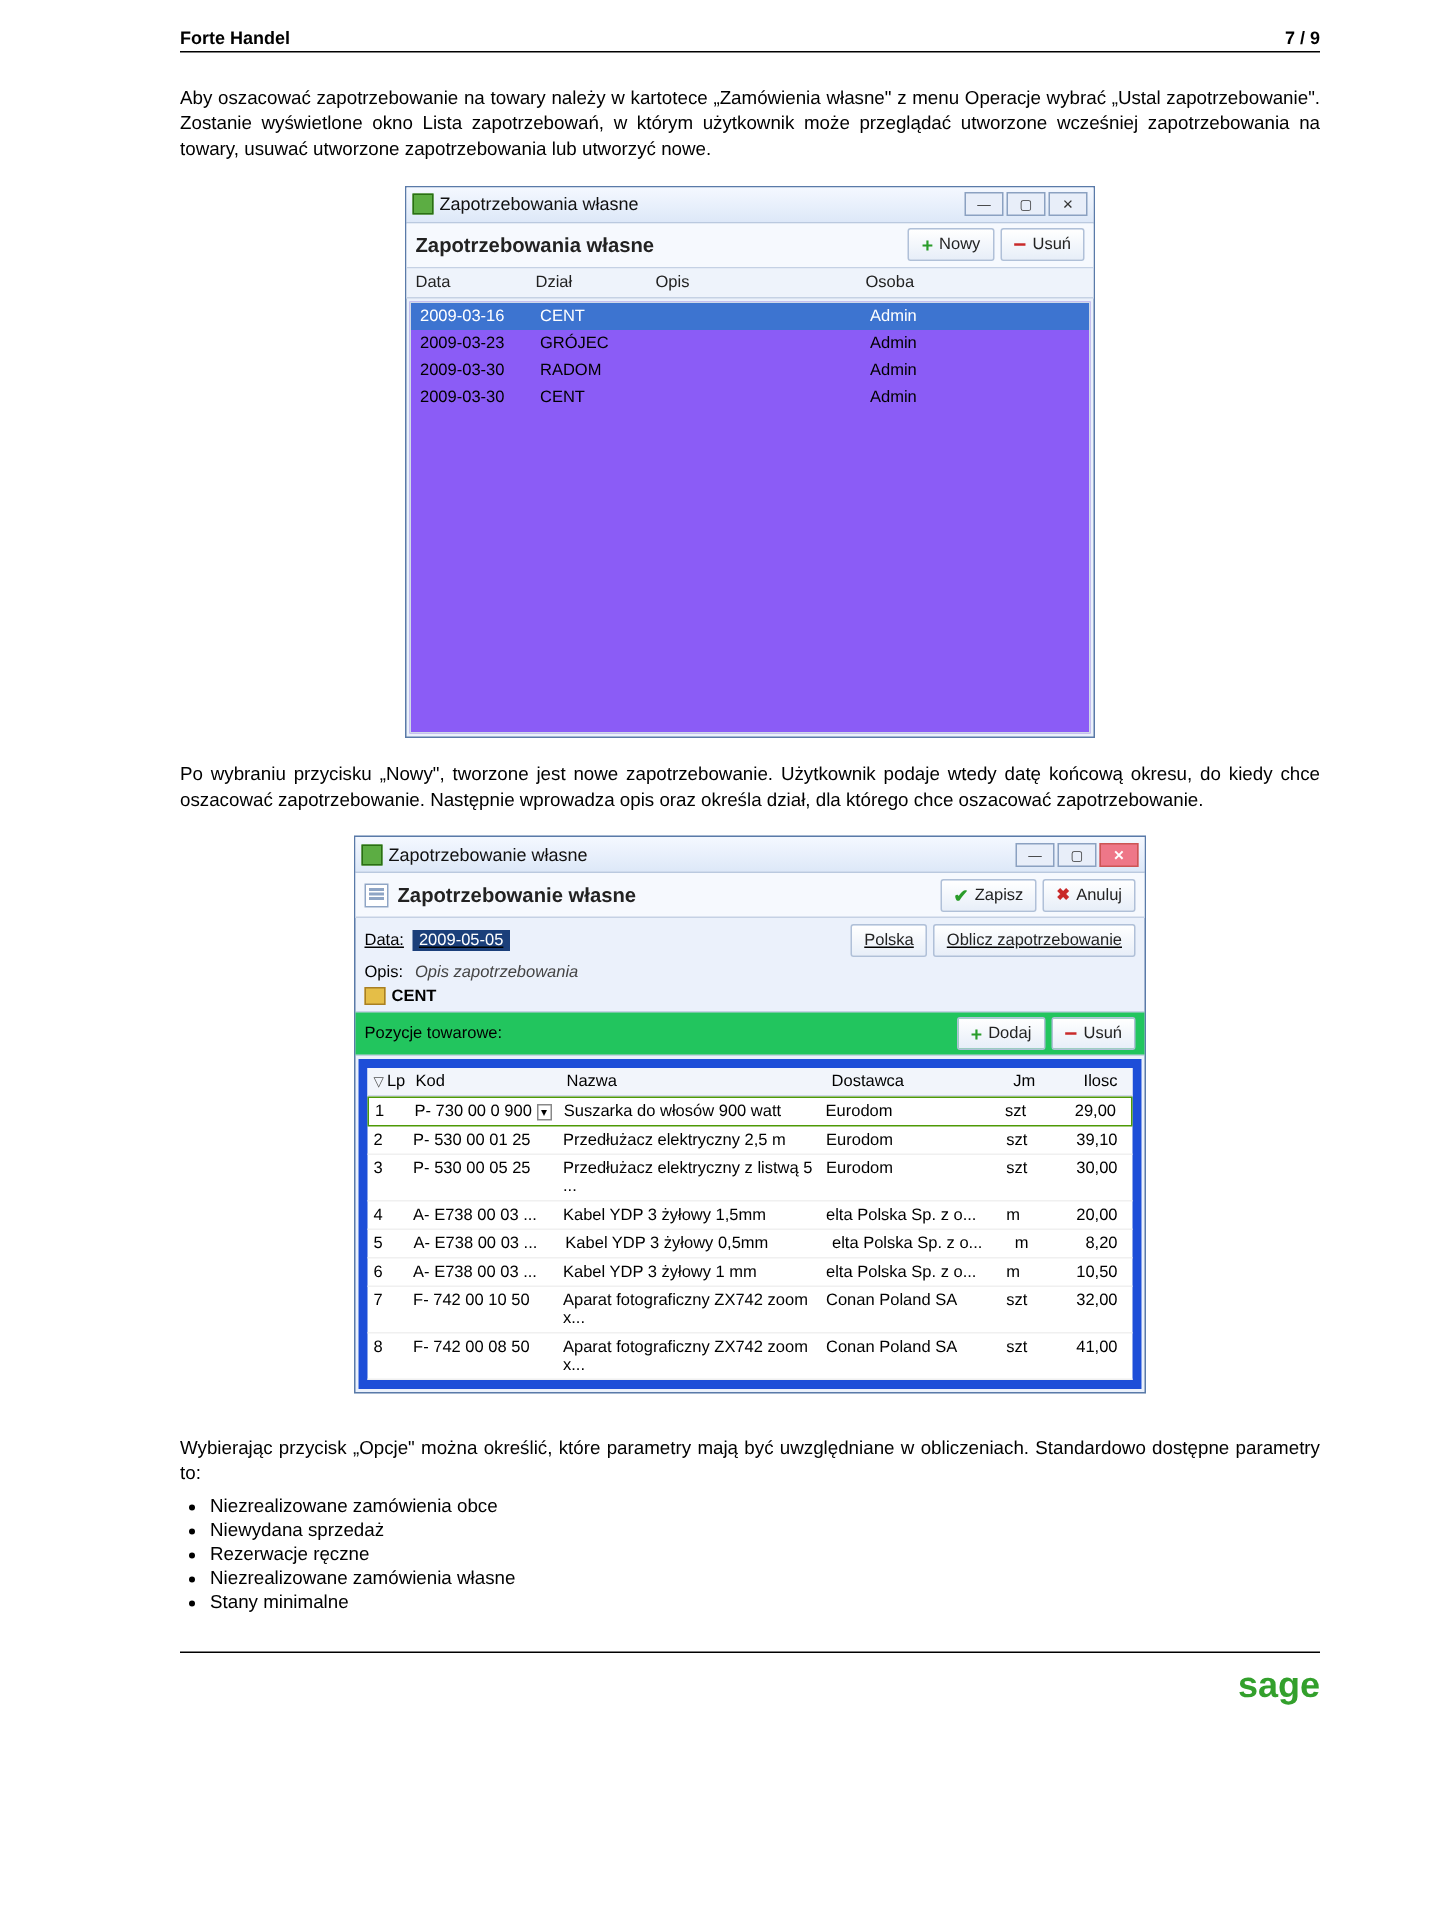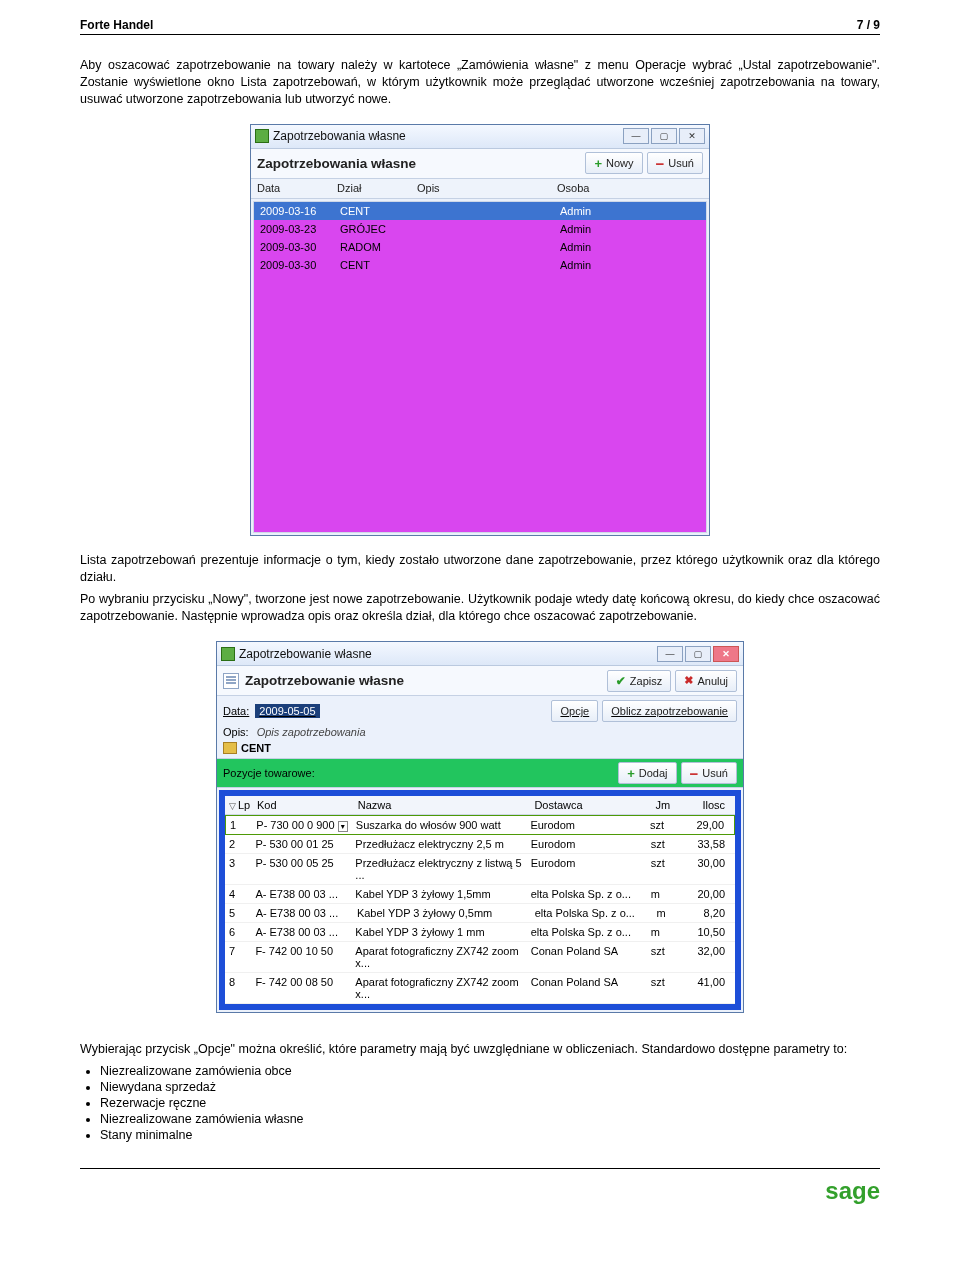--- a/index.html
+++ b/index.html
@@ -6,20 +6,21 @@
   body {
     font-family: Arial, sans-serif;
     font-size: 12.5px;
     background: #fff;
     width: 960px;
     margin: 0 auto;
     color: #000;
   }
   .page {
     padding: 18px 80px 10px 80px;
+    margin-left: 40px;
   }
   .header-line {
     border-bottom: 1.5px solid #000;
     display: flex;
     justify-content: space-between;
     font-weight: bold;
     font-size: 12px;
     padding-bottom: 2px;
     margin-bottom: 22px;
   }
@@ -61,21 +62,21 @@
   }
   .ico-plus { color:#2a9c2a; font-weight:bold; font-size:13px; line-height:11px;}
   .ico-minus { color:#c92a2a; font-weight:bold; font-size:15px; line-height:11px;}
   .ico-check { color:#2a9c2a; font-weight:bold; font-size:12px;}
   .ico-x { color:#c92a2a; font-weight:bold; font-size:11px;}
   .list-head {
     display:flex; height:20px; background:#eef3fb; border-bottom:1px solid #c5d1e4;
     font-size:11px; color:#222;
   }
   .list-head > div, .list-row > div { padding:3px 6px; }
-  .list-body { background:#d946ef; height:332px; border:1px solid #cfd8e8; margin:2px;}
+  .list-body { background:#8b5cf6; height:288px; border:1px solid #cfd8e8; margin:2px;}
   .list-row { display:flex; font-size:11px; }
   .list-row.sel { background:#3d74d0; color:#fff; }
   .c-data { width:80px;} .c-dzial{width:80px;} .c-opis{width:140px;} .c-osoba{flex:1;}
   
   .infobar { padding:4px 6px 2px 6px; display:flex; align-items:center; justify-content:space-between; font-size:11px;text-decoration:underline;}
   .infobar-left { display:flex; gap:6px; align-items:center;}
   .sel-date { background:#1b3f7a; color:#fff; padding:1px 4px; font-size:11px;}
   .opis-row { padding:2px 6px 2px 6px; display:flex; gap:8px; align-items:center; font-size:11px;}
   .italic { font-style:italic; color:#444;}
   .cent-row { padding:2px 6px 4px 6px; display:flex; gap:4px; align-items:center; font-size:11px; font-weight:bold;}
@@ -167,21 +168,20 @@
           <div class="list-row">
             <div class="c-data">2009-03-30</div>
             <div class="c-dzial">CENT</div>
             <div class="c-opis"></div>
             <div class="c-osoba">Admin</div>
           </div>
         </div>
   </div>
   </div>
 
-  <p class="body-p">Lista zapotrzebowań prezentuje informacje o tym, kiedy zostało utworzone dane zapotrzebowanie, przez którego użytkownik oraz dla którego działu.</p>
   <p class="body-p">Po wybraniu przycisku „Nowy", tworzone jest nowe zapotrzebowanie. Użytkownik podaje wtedy datę końcową okresu, do kiedy chce oszacować zapotrzebowanie. Następnie wprowadza opis oraz określa dział, dla którego chce oszacować zapotrzebowanie.</p>
 
   <div class="center">
   <div class="win win2">
     <div class="titlebar">
       <div class="titlebar-left">
         <span class="tb-icon"></span>
         <span>Zapotrzebowanie własne</span>
       </div>
       <div class="win-btns">
@@ -206,21 +206,21 @@
         </div>
       </div>
     </div>
     <div class="infobar">
       <div class="infobar-left">
         <span>Data:</span>
         <span class="sel-date">2009-05-05</span>
       </div>
       <div style="display:flex; gap:4px;">
         <div class="tbtn">
-              <span>Opcje</span>
+              <span>Polska</span>
             </div>
         <div class="tbtn">
               <span>Oblicz zapotrzebowanie</span>
             </div>
       </div>
     </div>
     <div class="opis-row">
       <span>Opis:</span>
       <span class="italic">Opis zapotrzebowania</span>
     </div>
@@ -258,21 +258,21 @@
               <div class="g-dost">Eurodom</div>
               <div class="g-jm">szt</div>
               <div class="g-ilosc">29,00</div>
             </div>
             <div class="grid-row">
               <div class="g-lp">2</div>
               <div class="g-kod">P- 530 00 01 25</div>
               <div class="g-nazwa">Przedłużacz elektryczny 2,5 m</div>
               <div class="g-dost">Eurodom</div>
               <div class="g-jm">szt</div>
-              <div class="g-ilosc">33,58</div>
+              <div class="g-ilosc">39,10</div>
             </div>
             <div class="grid-row">
               <div class="g-lp">3</div>
               <div class="g-kod">P- 530 00 05 25</div>
               <div class="g-nazwa">Przedłużacz elektryczny z listwą 5 ...</div>
               <div class="g-dost">Eurodom</div>
               <div class="g-jm">szt</div>
               <div class="g-ilosc">30,00</div>
             </div>
             <div class="grid-row">

